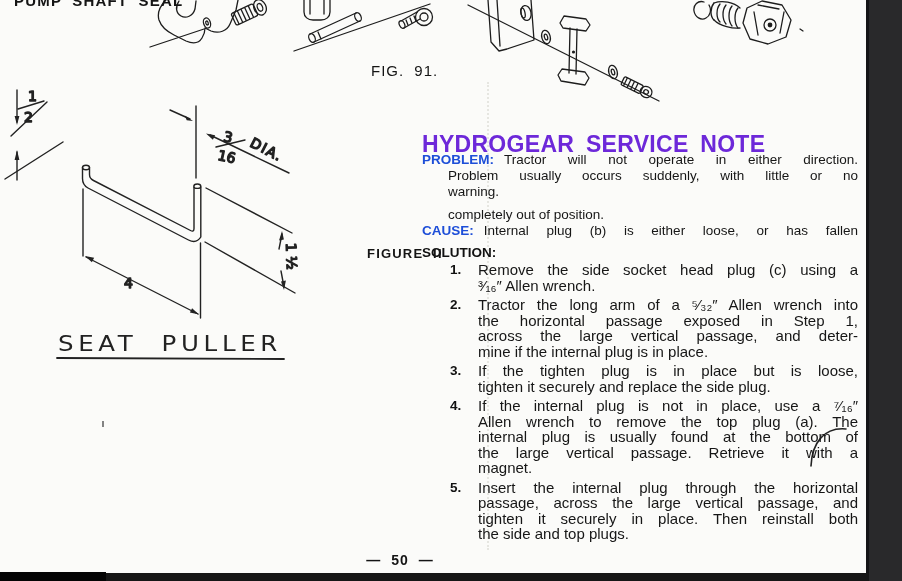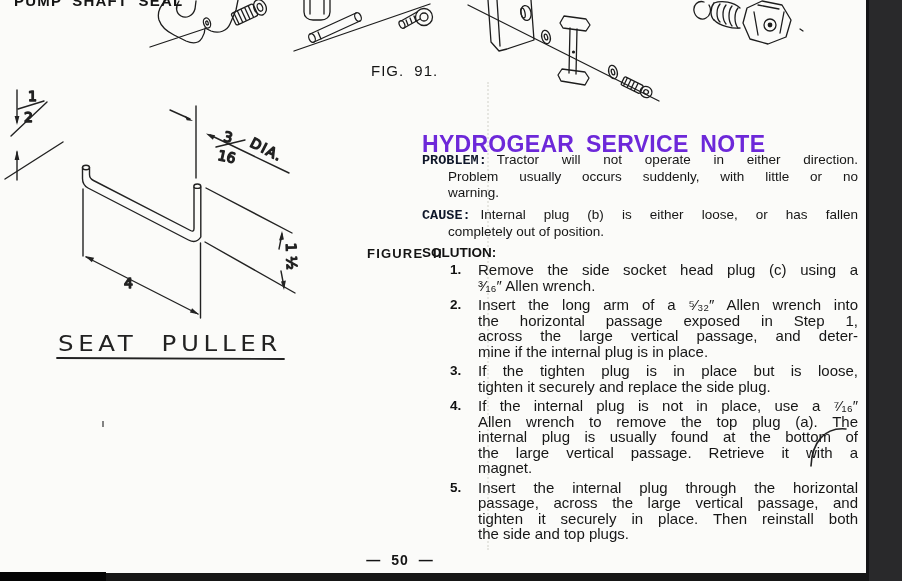--- a/index.html
+++ b/index.html
@@ -15,21 +15,21 @@
   .fold-line{position:absolute;left:487px;top:82px;height:468px;width:0;border-left:2px dotted #d6d6cf;opacity:.55;}
   
   .top-label{position:absolute;top:-7px;left:14px;font-weight:bold;font-size:15px;letter-spacing:1.2px;word-spacing:5px;line-height:1;color:#151515;}
   .fig-caption{position:absolute;left:371px;top:62px;font-weight:normal;font-size:15px;letter-spacing:1px;word-spacing:5px;color:#141414;}
   .figure-ii{position:absolute;left:327px;top:246px;font-weight:bold;font-size:13px;letter-spacing:1.2px;word-spacing:5px;color:#141414;padding-left:40px;}
   .page-number{position:absolute;left:330px;top:552px;width:140px;text-align:center;font-weight:bold;font-size:14px;letter-spacing:1px;word-spacing:5px;color:#141414;}
   
   .sn-title{position:absolute;left:422px;top:131px;font-size:23px;font-weight:bold;letter-spacing:.3px;word-spacing:5px;color:#6d28d9;}
   .para{position:absolute;font-size:13.5px;line-height:16px;color:#161616;}
   .para .tline.first{margin-left:-26px;}
-  .lbl{font-weight:bold;padding-right:10px;color:#0f172a;font-family:Liberation Mono, monospace;}
+  .lbl{font-weight:bold;padding-right:10px;color:#1d4ed8;}
   .tline{white-space:normal;}
   .tline.fill{text-align:justify;text-align-last:justify;}
   .problem{left:448px;top:152px;width:410px;}
   .cause{left:448px;top:207px;width:410px;}
   .solution-label{position:absolute;left:422px;top:245px;font-size:13.5px;font-weight:bold;color:#111;}
   .steps{position:absolute;left:450px;top:262px;width:408px;}
   .step{display:flex;margin-bottom:4px;}
   .step-num{flex:none;width:28px;font-weight:bold;font-size:13.5px;line-height:15.5px;color:#111;}
   .step-body{flex:1;font-size:15px;line-height:15.5px;color:#161616;}
   
@@ -185,39 +185,39 @@
 
 <div class="sn-title">HYDROGEAR SERVICE NOTE</div>
 
 <div class="para problem">
     <div class="tline fill first"><span class="lbl">PROBLEM:</span>Tractor will not operate in either direction.</div>
     <div class="tline fill">Problem usually occurs suddenly, with little or no</div>
     <div class="tline">warning.</div>
   </div>
 
 <div class="para cause">
+    <div class="tline">completely out of position.</div>
     <div class="tline fill first"><span class="lbl">CAUSE:</span>Internal plug (b) is either loose, or has fallen</div>
-    <div class="tline">completely out of position.</div>
   </div>
 
 <div class="solution-label">SOLUTION:</div>
 <div class="figure-ii">FIGURE II</div>
 
 <div class="steps">
     <div class="step">
       <div class="step-num">1.</div>
       <div class="step-body">
         <div class="tline fill">Remove the side socket head plug (c) using a</div>
         <div class="tline">³⁄₁₆″ Allen wrench.</div>
       </div>
     </div>
     <div class="step">
       <div class="step-num">2.</div>
       <div class="step-body">
-        <div class="tline fill">Insert the long arm of a ⁵⁄₃₂″ Allen wrench into</div>
+        <div class="tline fill">Tractor the long arm of a ⁵⁄₃₂″ Allen wrench into</div>
         <div class="tline fill">the horizontal passage exposed in Step 1,</div>
         <div class="tline fill">across the large vertical passage, and deter-</div>
         <div class="tline">mine if the internal plug is in place.</div>
       </div>
     </div>
     <div class="step">
       <div class="step-num">3.</div>
       <div class="step-body">
         <div class="tline fill">If the tighten plug is in place but is loose,</div>
         <div class="tline">tighten it securely and replace the side plug.</div>

